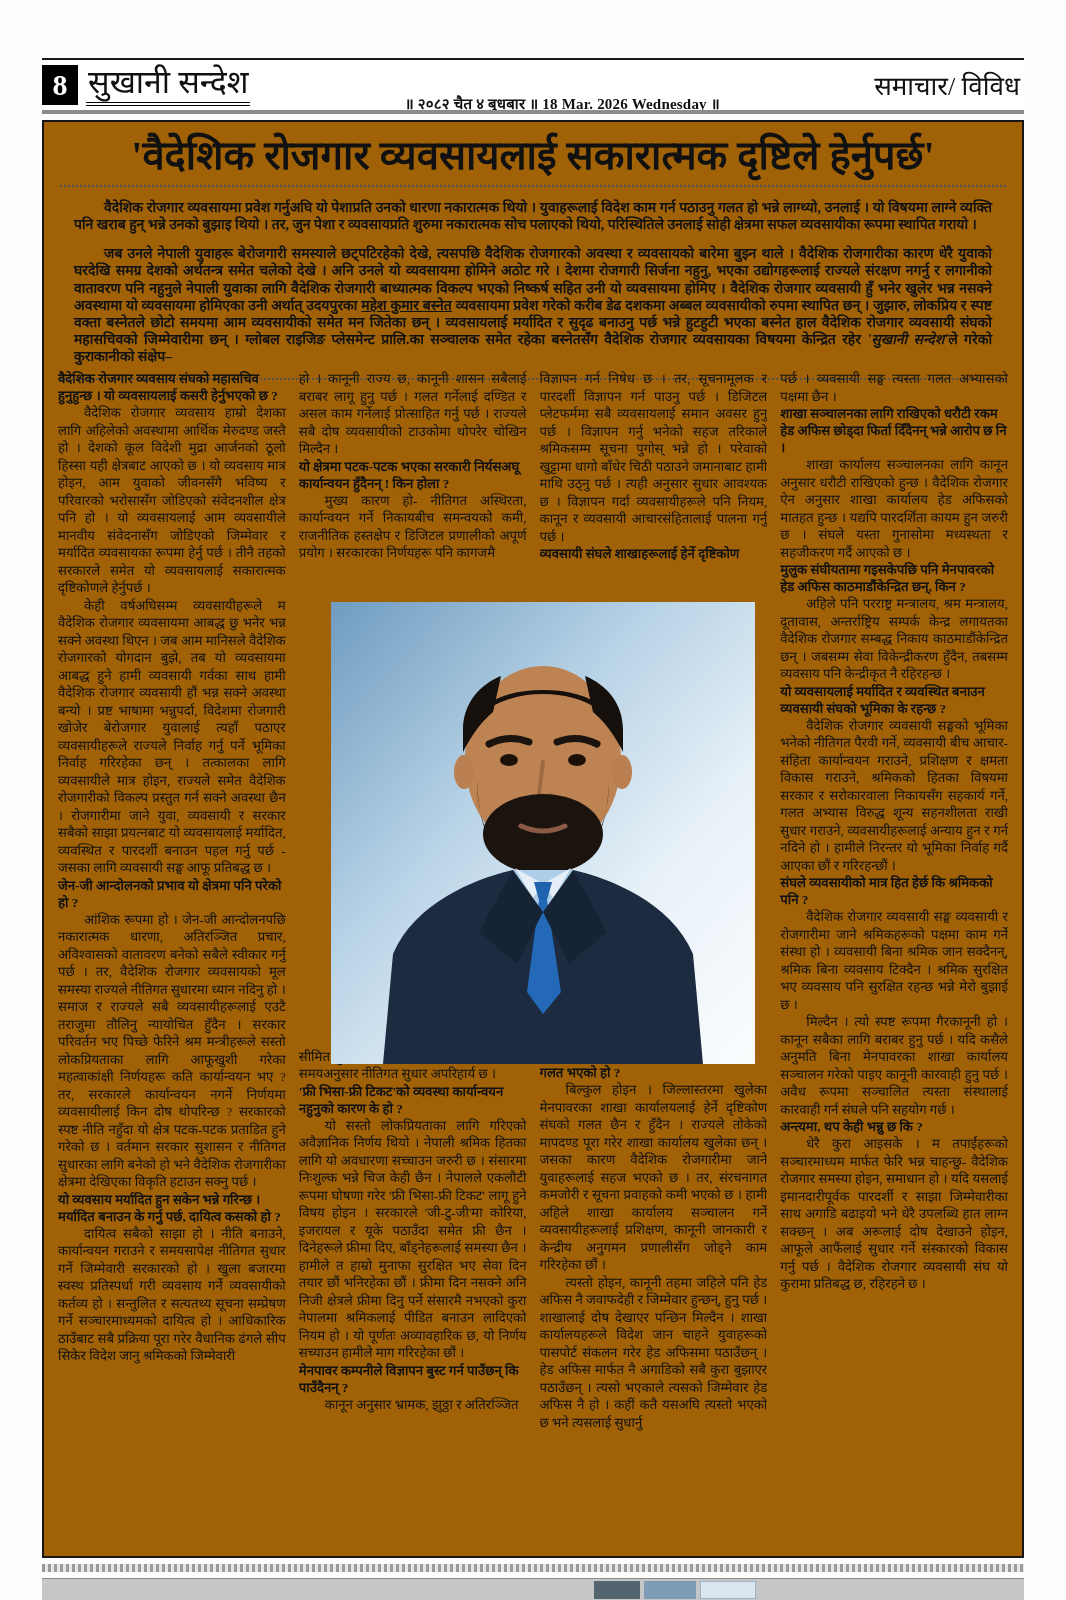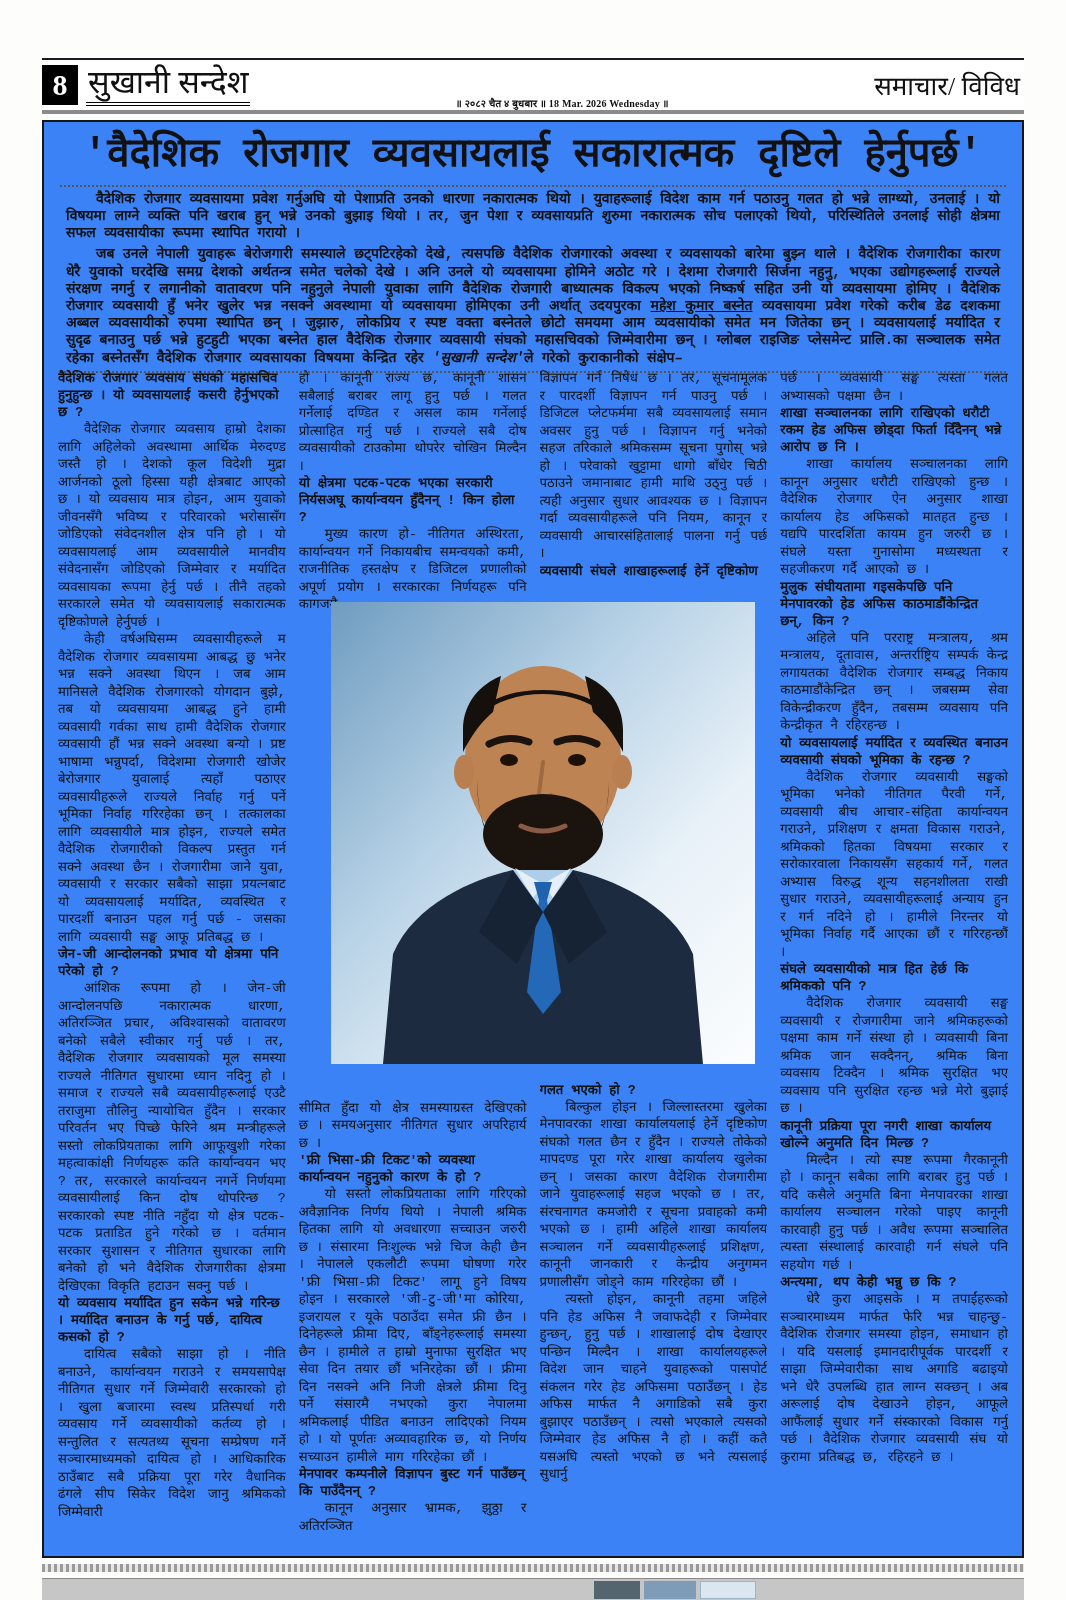--- a/index.html
+++ b/index.html
@@ -4,30 +4,30 @@
 <style>
   html,body{margin:0;padding:0;}
   body{width:1066px;height:1600px;position:relative;background:#fdfdfb;
        font-family:"Liberation Serif","DejaVu Serif",serif;color:#111;overflow:hidden;}
   
   .header{position:absolute;left:42px;top:58px;width:982px;height:50px;
           border-top:2px solid #1a1a1a;display:flex;align-items:center;background:#fff;}
   .pageno{background:#000;color:#fff;font-weight:bold;font-size:30px;
           width:36px;height:40px;display:flex;align-items:center;justify-content:center;margin-right:8px;}
   .masthead{font-size:32px;font-weight:normal;border-bottom:4px double #000;line-height:1.15;padding:0 2px 1px 2px;}
-  .dateline{flex:1;text-align:center;font-size:10px;font-weight:bold;letter-spacing:.2px;margin-top:36px;}
+  .dateline{flex:1;text-align:center;font-size:15px;font-weight:bold;letter-spacing:.2px;margin-top:36px;}
   .section-label{font-size:26px;padding-right:4px;}
   .header-rule{position:absolute;left:42px;top:110px;width:982px;height:4px;background:#8b8b8b;}
   
   .article{position:absolute;left:42px;top:120px;width:982px;height:1438px;border:2px solid #161616;
-           background:#3b82f6;padding:10px 14px;box-sizing:border-box;overflow:hidden;font-family:Liberation Mono, monospace;}
+           background:#a16207;padding:10px 14px;box-sizing:border-box;overflow:hidden;}
   .headline{text-align:center;font-size:40px;font-weight:bold;line-height:1.12;margin:2px 0 6px 0;}
   .dotrule{border-top:2px dotted #555;margin:4px 2px;height:0;}
   .intro{font-size:14px;font-weight:bold;line-height:17.2px;text-align:justify;margin:2px 4px;}
-  .intro p{margin:4px;text-indent:30px;}
+  .intro p{margin:12px;text-indent:30px;}
   .intro .paper-name{font-style:italic;}
   .intro .person-name{font-weight:bold;text-decoration:underline;}
   
   .cols{position:absolute;left:14px;right:14px;top:248px;bottom:8px;display:flex;gap:13px;overflow:hidden;}
   .col{flex:1;font-size:13.2px;line-height:17.5px;text-align:justify;overflow:hidden;}
   .col p{margin:0;}
   .blk-a{text-indent:26px;}
   .blk-a.cont{text-indent:0;}
   .blk-q{font-weight:bold;margin:9px 0 2px 0;text-align:left;line-height:17px;}
   .blk-q.cont{margin-top:0;}
@@ -113,21 +113,20 @@
 
     <p class="blk-a cont">पर्छ । व्यवसायी सङ्घ त्यस्ता गलत अभ्यासको पक्षमा छैन ।</p>
         <p class="blk-q">शाखा सञ्चालनका लागि राखिएको धरौटी रकम हेड अफिस छोड्दा फिर्ता दिँदैनन् भन्ने आरोप छ नि ।</p>
         <p class="blk-a">शाखा कार्यालय सञ्चालनका लागि कानून अनुसार धरौटी राखिएको हुन्छ । वैदेशिक रोजगार ऐन अनुसार शाखा कार्यालय हेड अफिसको मातहत हुन्छ । यद्यपि पारदर्शिता कायम हुन जरुरी छ । संघले यस्ता गुनासोमा मध्यस्थता र सहजीकरण गर्दै आएको छ ।</p>
         <p class="blk-q">मुलुक संघीयतामा गइसकेपछि पनि मेनपावरको हेड अफिस काठमाडौंकेन्द्रित छन्, किन ?</p>
         <p class="blk-a">अहिले पनि परराष्ट्र मन्त्रालय, श्रम मन्त्रालय, दूतावास, अन्तर्राष्ट्रिय सम्पर्क केन्द्र लगायतका वैदेशिक रोजगार सम्बद्ध निकाय काठमाडौंकेन्द्रित छन् । जबसम्म सेवा विकेन्द्रीकरण हुँदैन, तबसम्म व्यवसाय पनि केन्द्रीकृत नै रहिरहन्छ ।</p>
         <p class="blk-q">यो व्यवसायलाई मर्यादित र व्यवस्थित बनाउन व्यवसायी संघको भूमिका के रहन्छ ?</p>
         <p class="blk-a">वैदेशिक रोजगार व्यवसायी सङ्घको भूमिका भनेको नीतिगत पैरवी गर्ने, व्यवसायी बीच आचार-संहिता कार्यान्वयन गराउने, प्रशिक्षण र क्षमता विकास गराउने, श्रमिकको हितका विषयमा सरकार र सरोकारवाला निकायसँग सहकार्य गर्ने, गलत अभ्यास विरुद्ध शून्य सहनशीलता राखी सुधार गराउने, व्यवसायीहरूलाई अन्याय हुन र गर्न नदिने हो । हामीले निरन्तर यो भूमिका निर्वाह गर्दै आएका छौं र गरिरहन्छौं ।</p>
         <p class="blk-q">संघले व्यवसायीको मात्र हित हेर्छ कि श्रमिकको पनि ?</p>
         <p class="blk-a">वैदेशिक रोजगार व्यवसायी सङ्घ व्यवसायी र रोजगारीमा जाने श्रमिकहरूको पक्षमा काम गर्ने संस्था हो । व्यवसायी बिना श्रमिक जान सक्दैनन्, श्रमिक बिना व्यवसाय टिक्दैन । श्रमिक सुरक्षित भए व्यवसाय पनि सुरक्षित रहन्छ भन्ने मेरो बुझाई छ ।</p>
-        <p class="blk-q">कानूनी प्रक्रिया पूरा नगरी शाखा कार्यालय खोल्ने अनुमति दिन मिल्छ ?</p>
         <p class="blk-a">मिल्दैन । त्यो स्पष्ट रूपमा गैरकानूनी हो । कानून सबैका लागि बराबर हुनु पर्छ । यदि कसैले अनुमति बिना मेनपावरका शाखा कार्यालय सञ्चालन गरेको पाइए कानूनी कारवाही हुनु पर्छ । अवैध रूपमा सञ्चालित त्यस्ता संस्थालाई कारवाही गर्न संघले पनि सहयोग गर्छ ।</p>
         <p class="blk-q">अन्त्यमा, थप केही भन्नु छ कि ?</p>
         <p class="blk-a">धेरै कुरा आइसके । म तपाईंहरूको सञ्चारमाध्यम मार्फत फेरि भन्न चाहन्छु- वैदेशिक रोजगार समस्या होइन, समाधान हो । यदि यसलाई इमानदारीपूर्वक पारदर्शी र साझा जिम्मेवारीका साथ अगाडि बढाइयो भने धेरै उपलब्धि हात लाग्न सक्छन् । अब अरूलाई दोष देखाउने होइन, आफूले आफैंलाई सुधार गर्ने संस्कारको विकास गर्नु पर्छ । वैदेशिक रोजगार व्यवसायी संघ यो कुरामा प्रतिबद्ध छ, रहिरहने छ ।</p>
       </div>
   </div>
 
   <div class="photo">
     <svg width="424" height="462" viewBox="0 0 424 462" xmlns="http://www.w3.org/2000/svg">
       <defs>
         <linearGradient id="bgimg" x1="0" y1="0" x2="1" y2="1">

